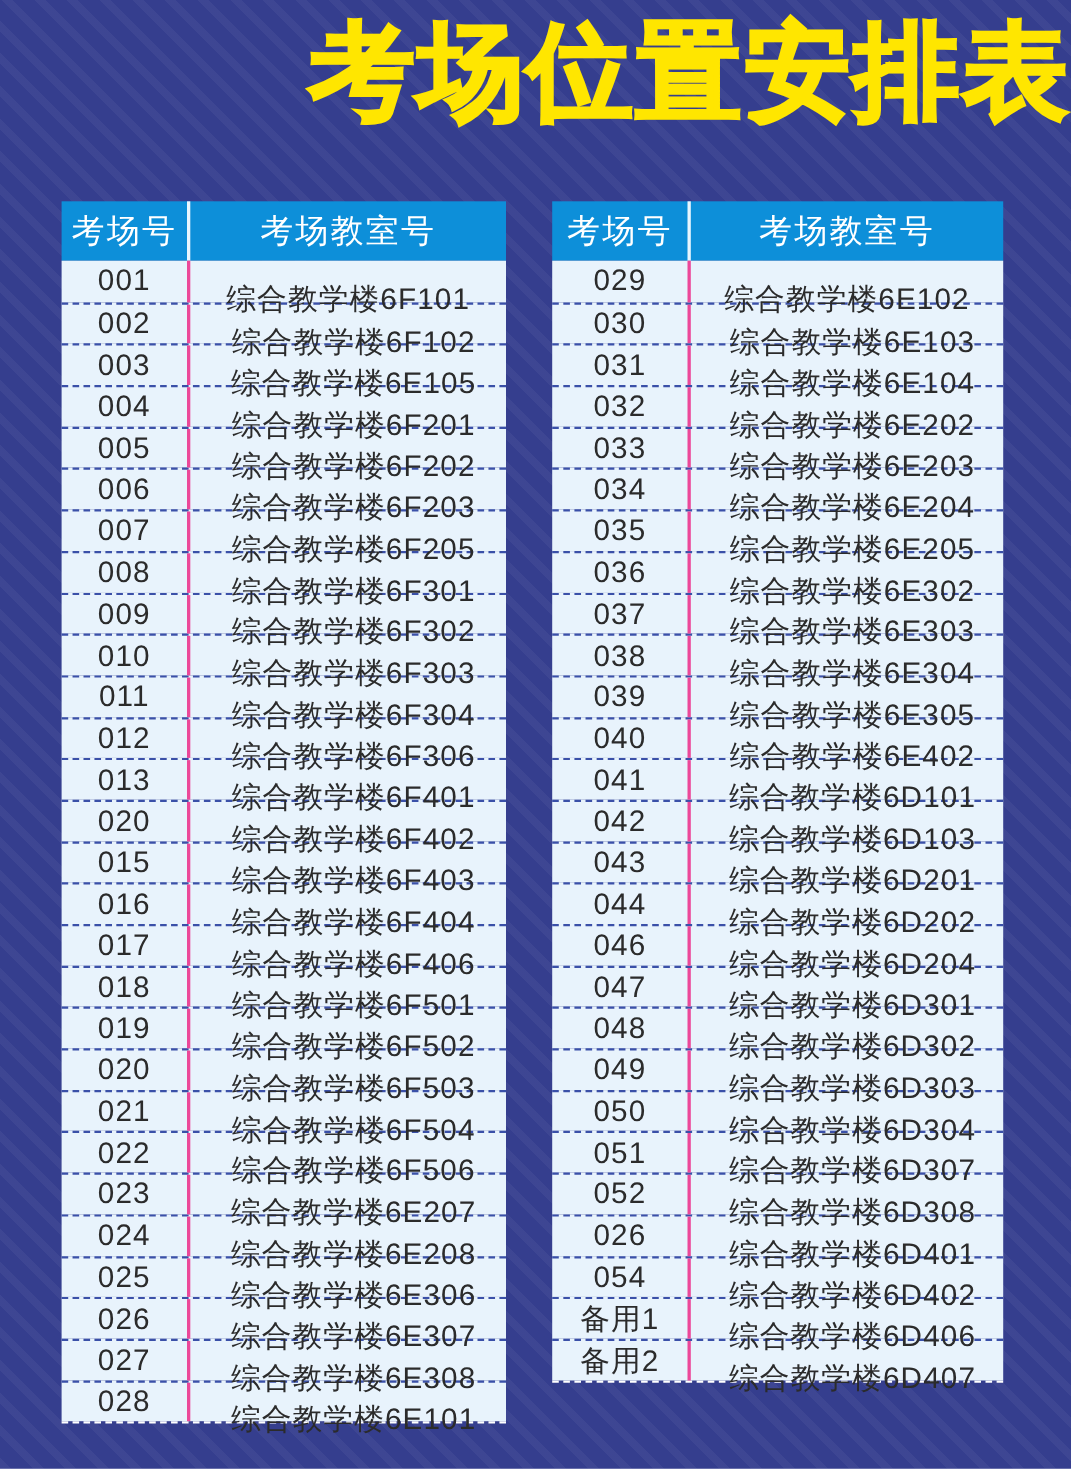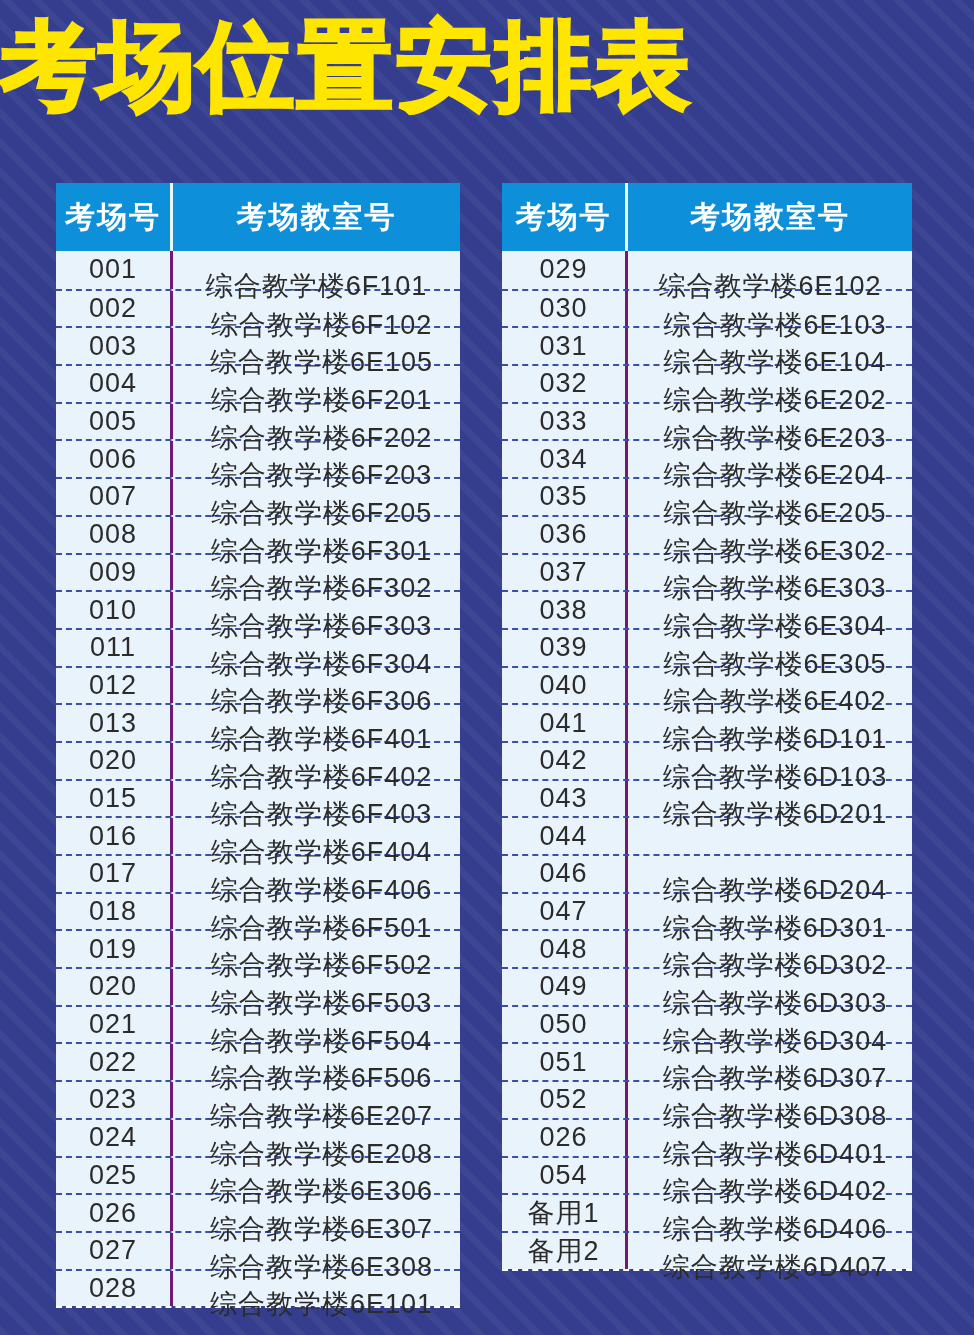--- a/index.html
+++ b/index.html
@@ -25,41 +25,41 @@
       rgba(0,0,0,0) 21px
     );
     overflow: hidden;
   }
   .title {
     position: absolute;
     top: 16px;
     left: 0;
     width: 100%;
     margin: 0;
-    text-align: left;
+    text-align: right;
     font-size: 96px;
     line-height: 1.05;
     font-weight: 900;
     letter-spacing: 3px;
     color: #ffe600;
     -webkit-text-stroke: 3px #ffe600;
   }
   .exam-table {
     position: absolute;
     top: 183px;
   }
   .exam-table.left  { left: 56px;  width: 404px; --col0: 117px; }
   .exam-table.right { left: 502px; width: 410px; --col0: 126px; }
 
   .thead {
     display: flex;
-    height: 68px;
+    height: 54px;
     background: #0d8fd9;
     color: #ffffff;
-    font-weight: bold;
+    font-weight: normal;
     font-size: 30px;
   }
   .hc {
     display: flex;
     align-items: center;
     justify-content: center;
     letter-spacing: 2px;
   }
   .thead .c0 {
     width: var(--col0);
@@ -86,21 +86,21 @@
   }
   .tc {
     display: flex;
     align-items: center;
     justify-content: center;
     letter-spacing: 1px;
   }
   .tc.c0 {
     width: var(--col0);
     flex: none;
-    border-right: 3px solid #701a75;
+    border-right: 3px solid #ec4899;
     box-sizing: border-box;
   }
   .tc.c1 { flex: 1; margin-top: 32px; }
 </style>
 </head>
 <body>
 
 <div class="poster">
 
   <h1 class="title">考场位置安排表</h1>
@@ -287,20 +287,21 @@
         <div class="trow">
           <div class="tc c0">042</div>
           <div class="tc c1">综合教学楼6D103</div>
         </div>
         <div class="trow">
           <div class="tc c0">043</div>
           <div class="tc c1">综合教学楼6D201</div>
         </div>
         <div class="trow">
           <div class="tc c0">044</div>
+          <div class="tc c1">综合教学楼6D202</div>
         </div>
         <div class="trow">
           <div class="tc c0">046</div>
           <div class="tc c1">综合教学楼6D204</div>
         </div>
         <div class="trow">
           <div class="tc c0">047</div>
           <div class="tc c1">综合教学楼6D301</div>
         </div>
         <div class="trow">

